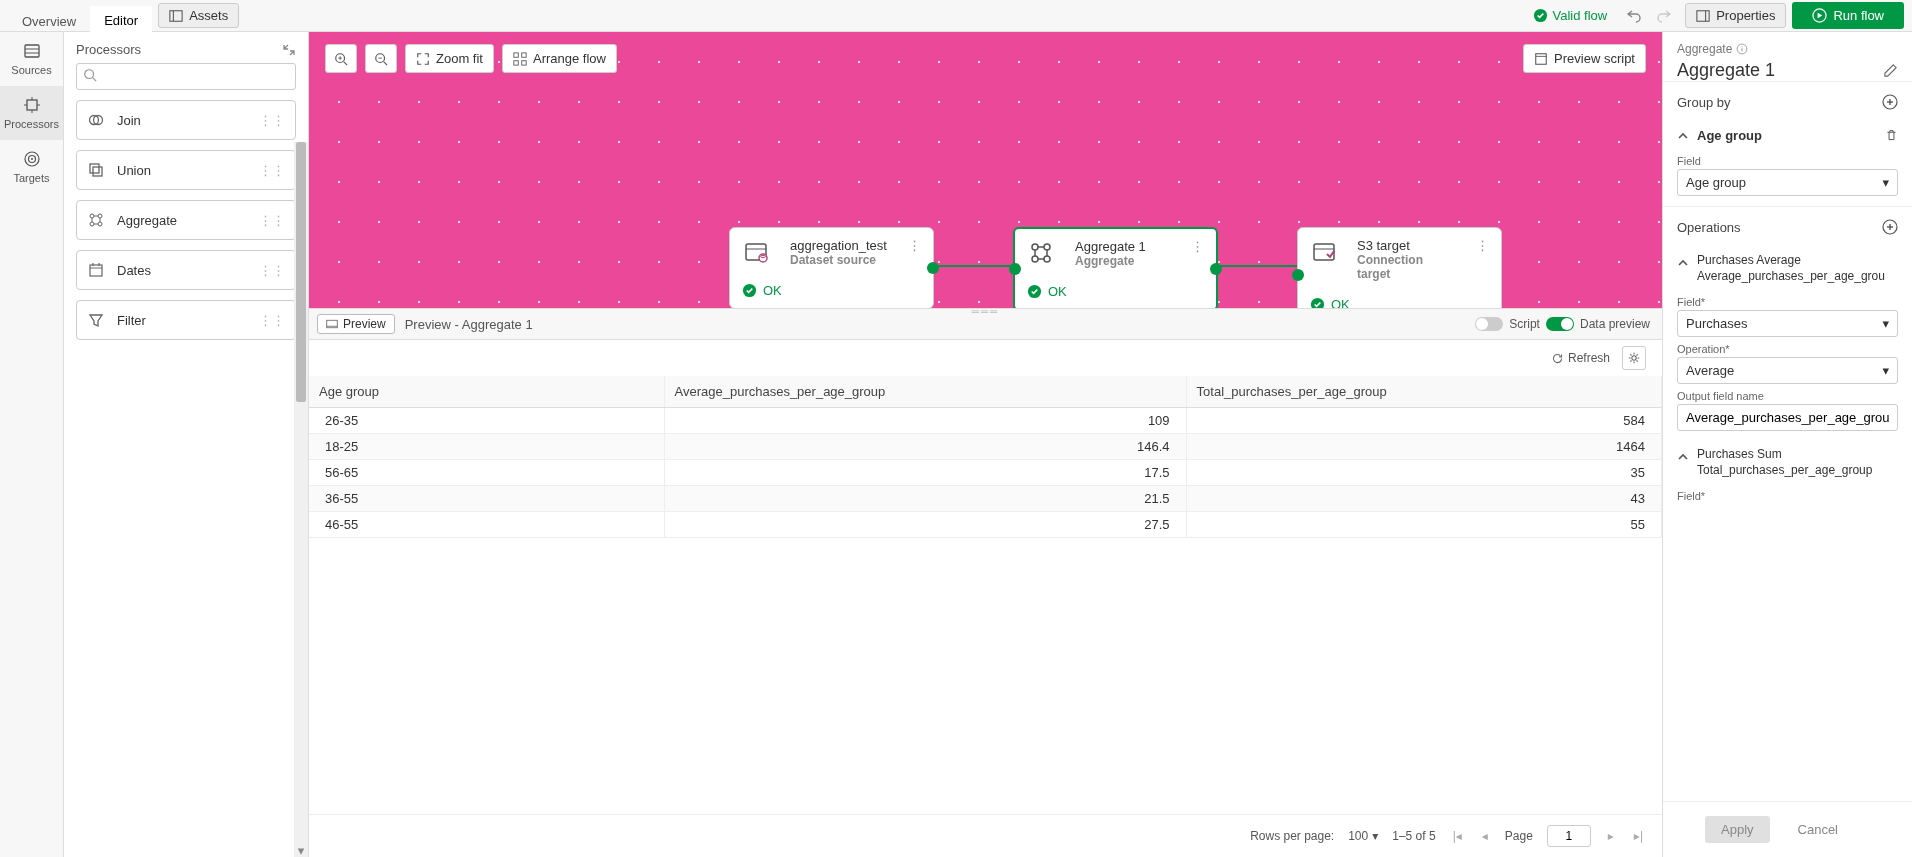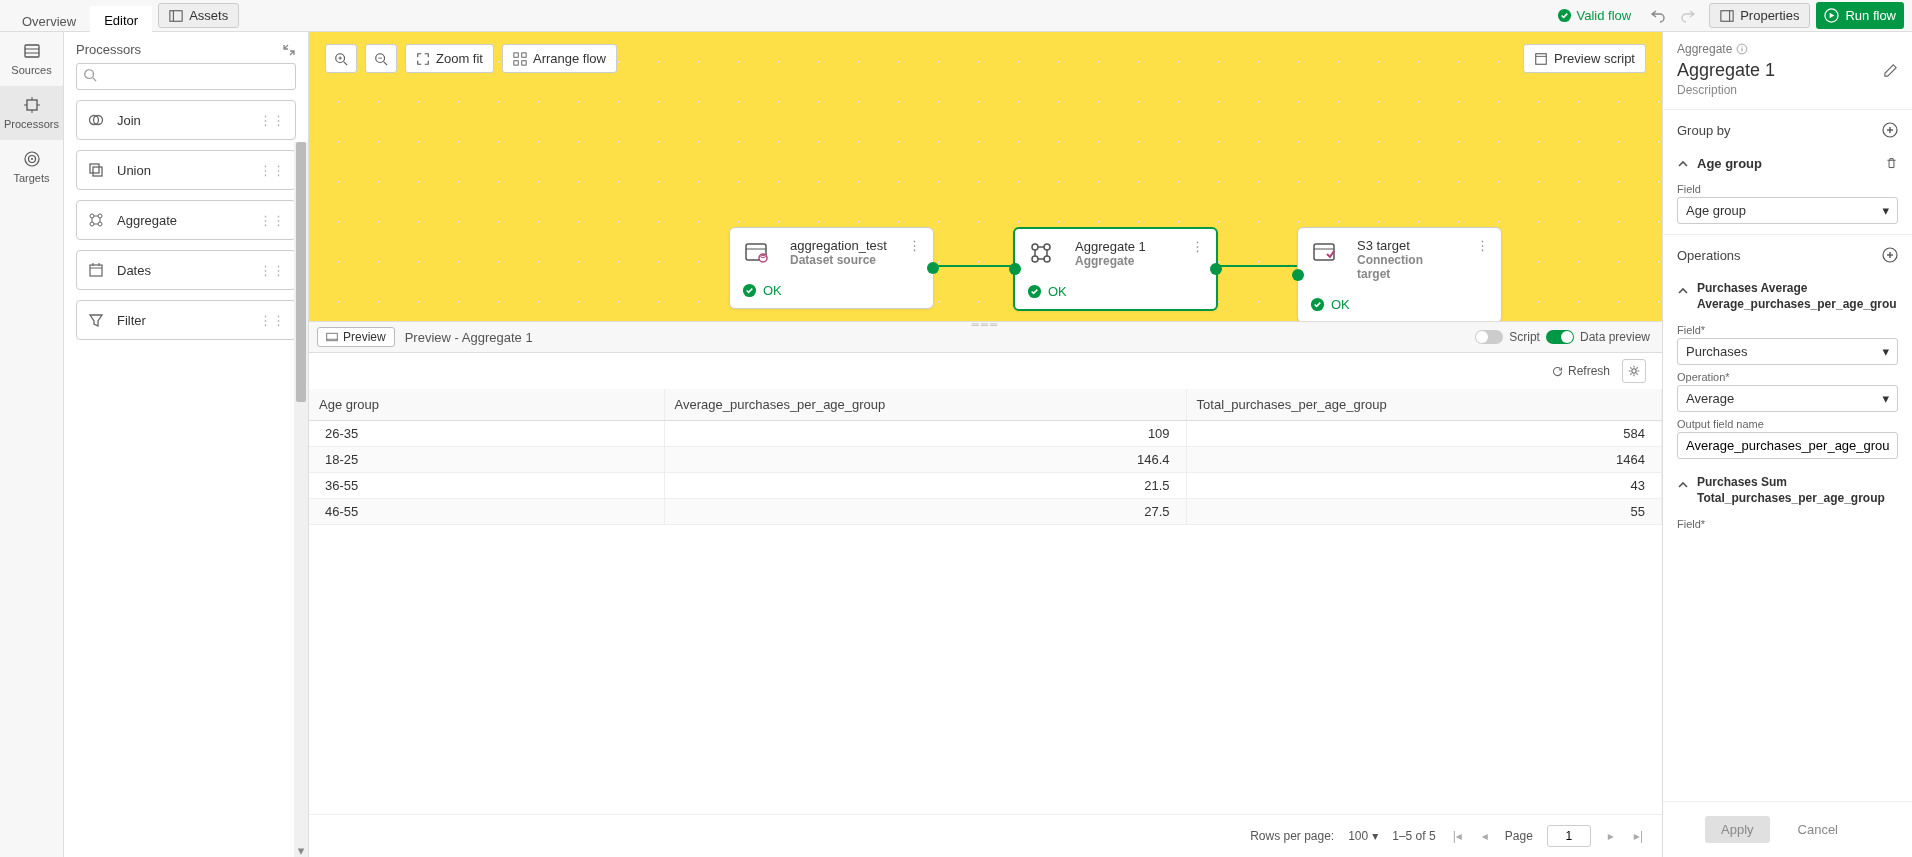--- a/index.html
+++ b/index.html
@@ -7,21 +7,21 @@
 
 
 .topbar { height: 32px; display: flex; align-items: center; border-bottom: 1px solid #ddd; padding: 0 8px; background: #f7f7f7; }
 .topbar .tab { padding: 0 14px; height: 32px; display: flex; align-items: center; cursor: pointer; color: #555; margin-top: 12px; }
 .topbar .tab.active { background: #fff; border-bottom: 2px solid #009845; color: #000; font-weight: 500; }
 .topbar .assets-btn { display: flex; align-items: center; gap: 6px; border: 1px solid #ccc; background: #eee; padding: 4px 10px; border-radius: 3px; margin-left: 6px; cursor: pointer; }
 .topbar .spacer { flex: 1; }
 .valid-flow { color: #009845; display: flex; align-items: center; gap: 4px; font-weight: 500; margin-right: 12px; }
 .icon-btn { width: 30px; height: 30px; display: flex; align-items: center; justify-content: center; cursor: pointer; border-radius: 3px; color: #666; }
 .properties-btn { display: flex; align-items: center; gap: 6px; border: 1px solid #ccc; padding: 4px 10px; border-radius: 3px; margin: 0 6px; cursor: pointer; background: #eee; }
-.run-btn { display: flex; align-items: center; gap: 6px; background: #009845; color: #fff; padding: 6px 8px; border-radius: 3px; cursor: pointer; font-weight: 500; }
+.run-btn { display: flex; align-items: center; gap: 6px; background: #009845; color: #fff; padding: 6px 20px; border-radius: 3px; cursor: pointer; font-weight: 500; }
 
 
 .main { display: flex; height: calc(100vh - 32px); }
 .left-rail { width: 64px; background: #f7f7f7; border-right: 1px solid #ddd; display: flex; flex-direction: column; }
 .rail-item { display: flex; flex-direction: column; align-items: center; justify-content: center; padding: 10px 4px; cursor: pointer; color: #555; font-size: 11px; gap: 4px; }
 .rail-item.active { background: #e8e8e8; }
 .rail-item svg, .rail-item .ic { width: 18px; height: 18px; }
 
 .side-panel { width: 245px; border-right: 1px solid #ddd; background: #fff; display: flex; flex-direction: column; position: relative; }
 .side-panel-hdr { display: flex; align-items: center; justify-content: space-between; padding: 10px 12px 6px; color: #555; font-weight: 500; }
@@ -33,21 +33,21 @@
 .proc-list { overflow-y: auto; padding: 0 12px; }
 .proc-card { display: flex; align-items: center; border: 1px solid #ccc; border-radius: 4px; padding: 10px; margin-bottom: 10px; cursor: grab; background: #fff; }
 .proc-card .p-ic { width: 18px; height: 18px; margin-right: 12px; color: #666; display:flex; align-items:center; justify-content:center;}
 .proc-card .p-lbl { flex: 1; }
 .proc-card .drag-ic { color: #aaa; }
 .scroll-track { position:absolute; right:0; top:110px; bottom:0; width:14px; background:#f0f0f0;}
 .scroll-thumb { position:absolute; right:2px; top:0; width:10px; height:260px; background:#bbb; border-radius:2px;}
 
 
 .center { flex: 1; display: flex; flex-direction: column; }
-.canvas-wrap { flex: 1; position: relative; background: #fde047; overflow: hidden; }
+.canvas-wrap { flex: 1; position: relative; background: #ec4899; overflow: hidden; }
 .canvas-toolbar { position: absolute; top: 12px; left: 16px; display: flex; gap: 8px; z-index:5; }
 .tool-btn { display: flex; align-items: center; gap: 6px; border: 1px solid #ccc; background: #fff; padding: 6px 10px; border-radius: 3px; cursor: pointer; font-size: 13px; }
 .tool-btn.icon-only { padding: 6px 8px; }
 .canvas-toolbar-right { position: absolute; top: 12px; right: 16px; z-index:5;}
 .dot-grid { position: absolute; inset: 0; background-image: radial-gradient(#ddd 1px, transparent 1px); background-size: 40px 40px; background-position: 10px 10px;}
 
 .node { position: absolute; width: 205px; background: #fff; border: 1px solid #ccc; border-radius: 6px; box-shadow: 0 1px 3px rgba(0,0,0,0.05); }
 .node.selected { border: 2px solid #009845; }
 .node-header { display: flex; padding: 10px 12px; gap: 20px; }
 .node-ic { width: 28px; height: 28px; display: flex; align-items: center; justify-content: center; }
@@ -94,21 +94,21 @@
 .rp-desc { padding: 2px 14px 12px; font-size: 12px; color: #888; }
 .rp-section-hdr { display: flex; align-items: center; justify-content: space-between; padding: 12px 14px; font-weight: 500; color: #444; border-top: 1px solid #eee; }
 .rp-item { padding: 0 14px 10px 14px; }
 .rp-item-hdr { display: flex; align-items: center; gap: 8px; padding: 6px 0; }
 .rp-item-hdr .chev { cursor: pointer; color: #666; }
 .rp-item-hdr .ttl { font-weight: 600; flex: 1; }
 .rp-item-hdr .trash { cursor: pointer; color: #666; }
 .rp-field-lbl { font-size: 11px; color: #666; margin: 6px 0 2px; }
 .rp-select, .rp-input { width: 100%; border: 1px solid #ccc; border-radius: 3px; padding: 5px 8px; font-size: 13px; background:#fff; display:flex; align-items:center; justify-content:space-between;}
 .rp-input input { border:none; outline:none; width:100%; font-size:13px;}
-.rp-op-sub { font-size: 12px; font-weight:700; color: #333; line-height:1.3; }
+.rp-op-sub { font-size: 12px; font-weight:400; color: #333; line-height:1.3; }
 .rp-footer { margin-top: auto; display: flex; gap: 12px; padding: 14px; border-top: 1px solid #eee; }
 .rp-btn { padding: 6px 16px; border-radius: 3px; cursor: pointer; font-size: 13px; }
 .rp-btn.apply { background: #e0e0e0; color: #888; margin-left: 28px; }
 .rp-btn.cancel { background: transparent; color: #888; }
 
 svg { display: block; }
 </style>
 </head>
 <body>
 
@@ -454,20 +454,25 @@
             <td>26-35</td>
             <td class="num">109</td>
             <td class="num">584</td>
           </tr>
           <tr>
             <td>18-25</td>
             <td class="num">146.4</td>
             <td class="num">1464</td>
           </tr>
           <tr>
+            <td>56-65</td>
+            <td class="num">17.5</td>
+            <td class="num">35</td>
+          </tr>
+          <tr>
             <td>36-55</td>
             <td class="num">21.5</td>
             <td class="num">43</td>
           </tr>
           <tr>
             <td>46-55</td>
             <td class="num">27.5</td>
             <td class="num">55</td>
           </tr>
         </tbody>
@@ -499,21 +504,20 @@
           <line x1="8" y1="7" x2="8" y2="11" stroke="#999" stroke-width="1.4"></line>
           <circle cx="8" cy="5" r="0.8" fill="#999"></circle>
         </svg>
     </div>
     <div class="rp-title-row">
       <div class="rp-title">Aggregate 1</div>
       <svg width="15" height="15" viewBox="0 0 16 16" style="cursor:pointer;color:#666">
           <path d="M11 2 l3 3 L5 14 H2 v-3 Z" fill="none" stroke="#666" stroke-width="1.2"></path>
         </svg>
     </div>
-    <div class="rp-desc">Description</div>
 
     <div class="rp-section-hdr">
       <span>Group by</span>
       <span style="cursor:pointer">
         <svg width="16" height="16" viewBox="0 0 16 16">
             <circle cx="8" cy="8" r="7" fill="none" stroke="#555" stroke-width="1.2"></circle>
             <line x1="5" y1="8" x2="11" y2="8" stroke="#555" stroke-width="1.4"></line>
             <line x1="8" y1="5" x2="8" y2="11" stroke="#555" stroke-width="1.4"></line>
           </svg>
       </span>

